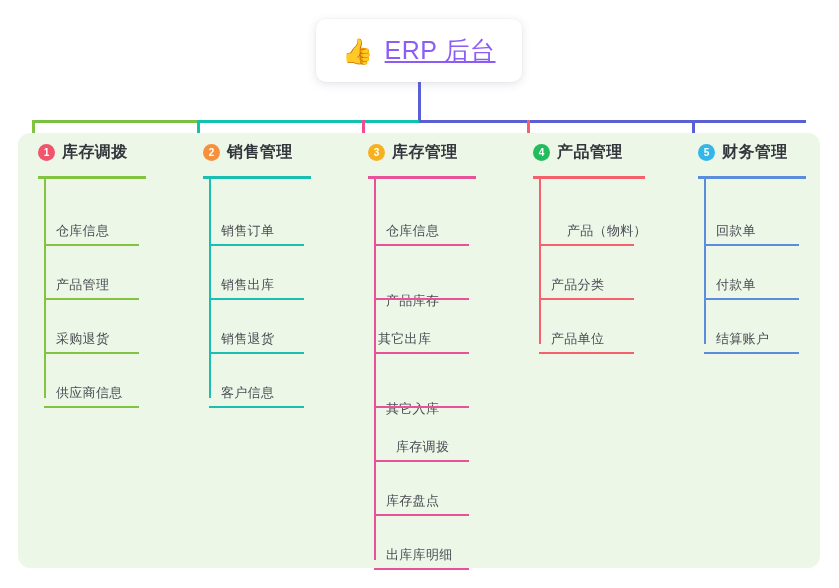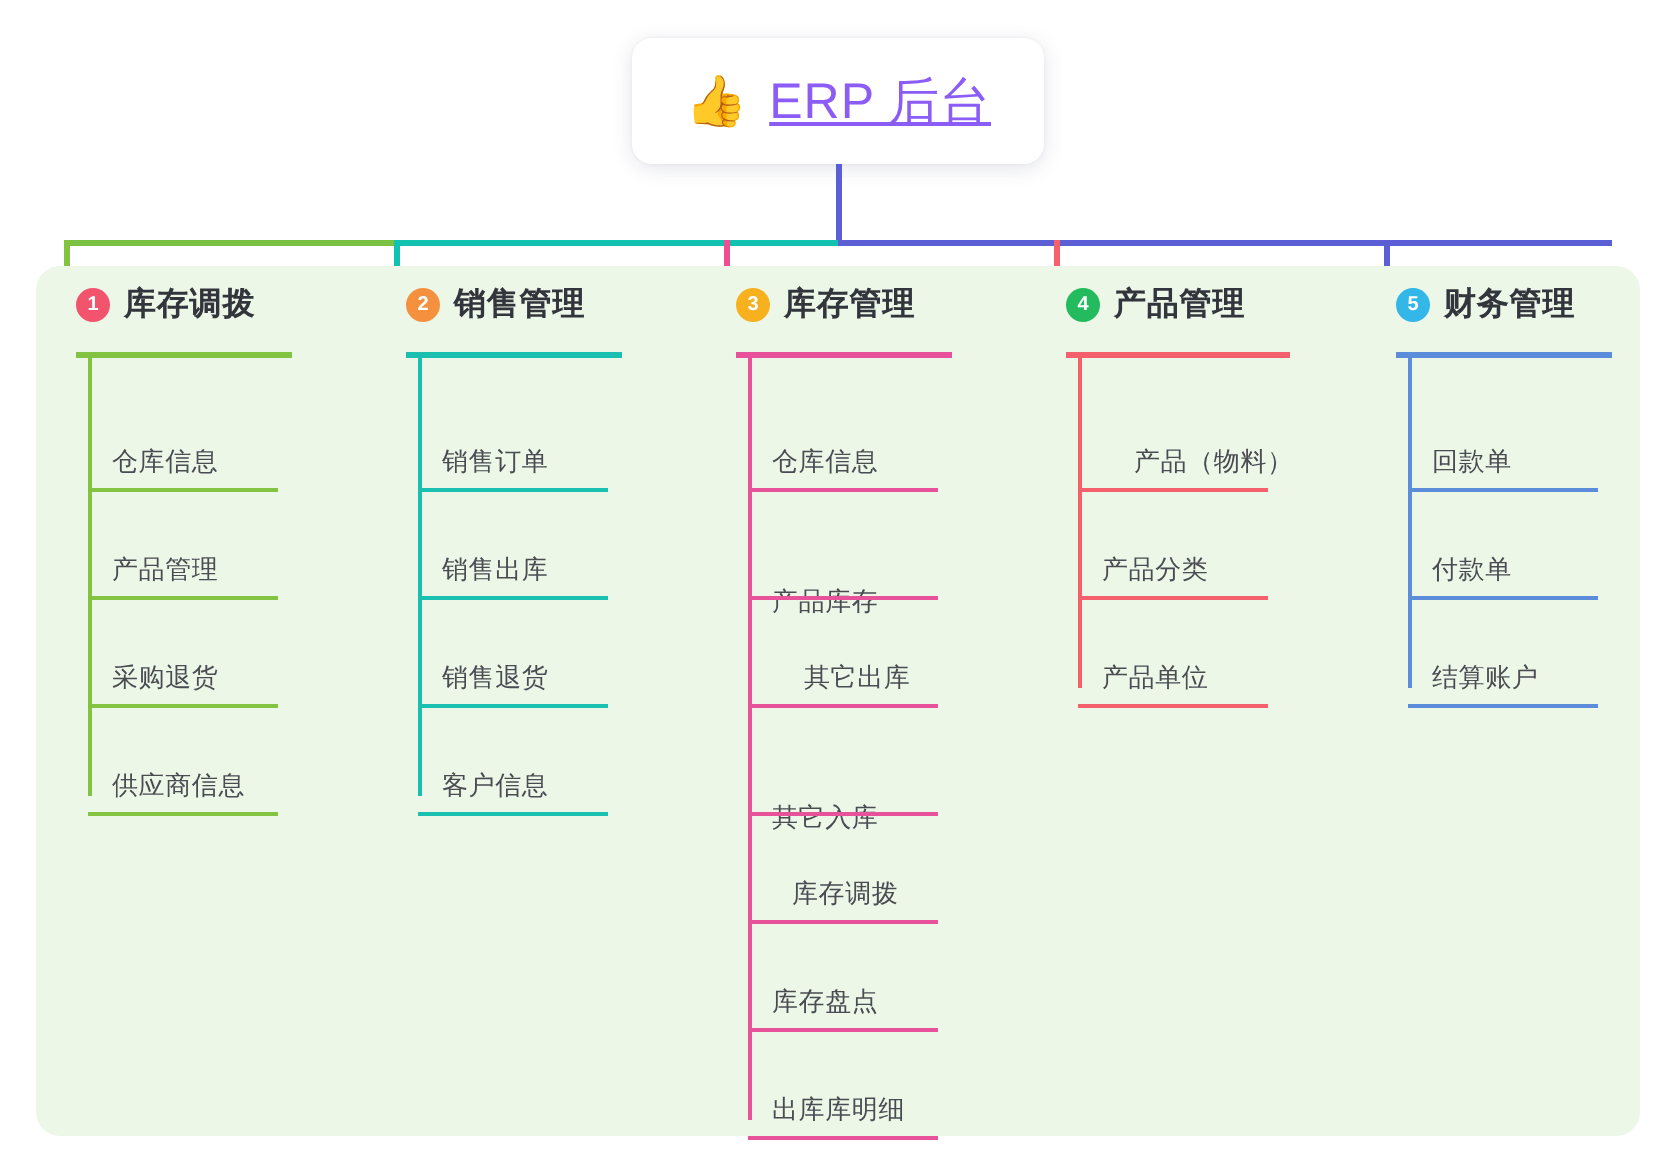--- a/index.html
+++ b/index.html
@@ -143,21 +143,21 @@
           <div class="col-head">
             <span class="badge" style="background: rgb(247, 177, 31);">3</span>
             <span class="head-title">库存管理</span>
           </div>
           <div class="head-rule" style="top: 43px; width: 108px; background: rgb(232, 82, 155);"></div>
           <div class="stem" style="left: 6px; top: 43px; height: 384px; background: rgb(232, 82, 155);"></div>
           <div class="item-label" style="left: 18px; top: 89px;">仓库信息</div>
           <div class="item-rule" style="left: 6px; top: 111px; width: 95px; background: rgb(232, 82, 155);"></div>
           <div class="item-label" style="left: 18px; top: 143px; margin-top: 16px;">产品库存</div>
           <div class="item-rule" style="left: 6px; top: 165px; width: 95px; background: rgb(232, 82, 155);"></div>
-          <div class="item-label" style="left: 34px; top: 197px;">其它出库</div>
+          <div class="item-label" style="left: 10px; top: 197px;">其它出库</div>
           <div class="item-rule" style="left: 6px; top: 219px; width: 95px; background: rgb(232, 82, 155);"></div>
           <div class="item-label" style="left: 18px; top: 251px; margin-top: 16px;">其它入库</div>
           <div class="item-rule" style="left: 6px; top: 273px; width: 95px; background: rgb(232, 82, 155);"></div>
           <div class="item-label" style="left: 28px; top: 305px;">库存调拨</div>
           <div class="item-rule" style="left: 6px; top: 327px; width: 95px; background: rgb(232, 82, 155);"></div>
           <div class="item-label" style="left: 18px; top: 359px;">库存盘点</div>
           <div class="item-rule" style="left: 6px; top: 381px; width: 95px; background: rgb(232, 82, 155);"></div>
           <div class="item-label" style="left: 18px; top: 413px;">出库库明细</div>
           <div class="item-rule" style="left: 6px; top: 435px; width: 95px; background: rgb(232, 82, 155);"></div>
         </div>

